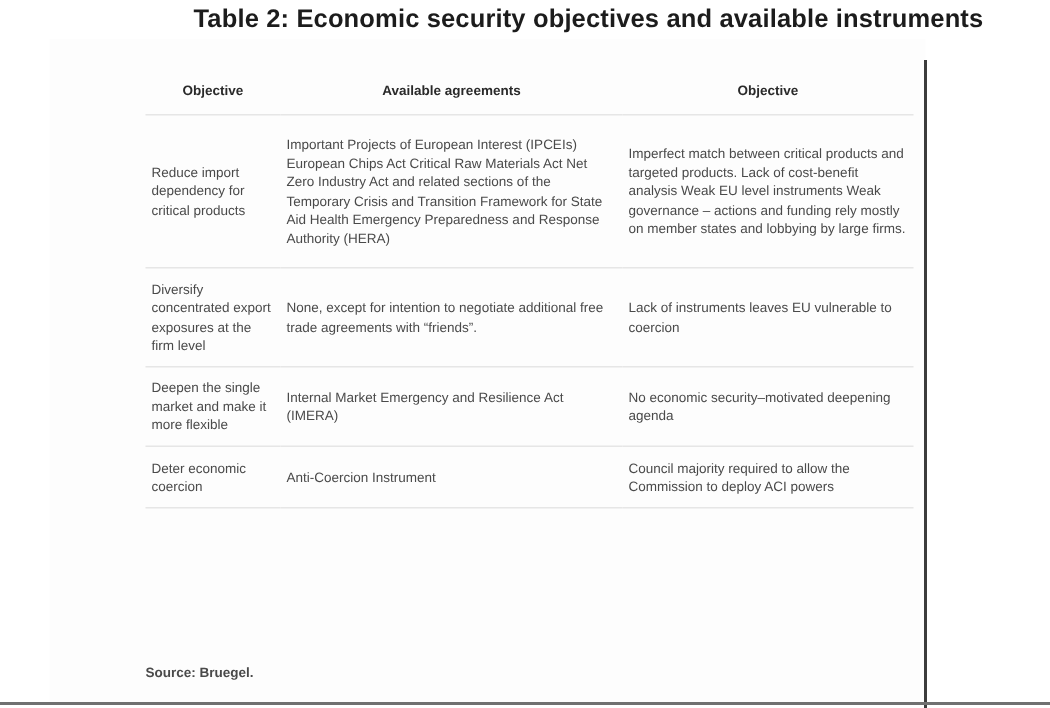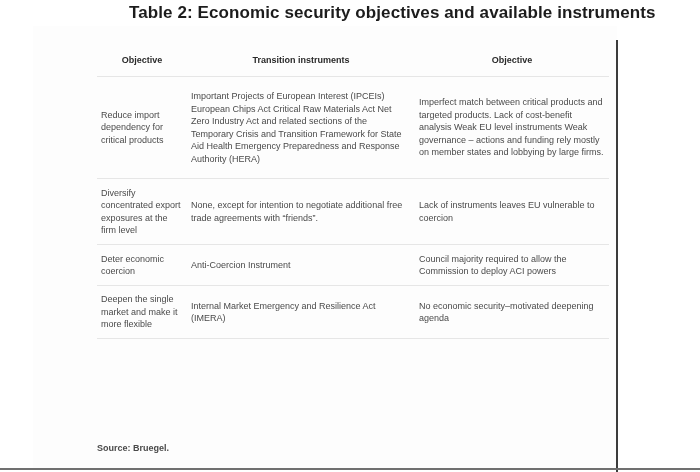--- a/index.html
+++ b/index.html
@@ -99,41 +99,41 @@
 
 <table class="grid">
   <colgroup>
       <col class="c1">
       <col class="c2">
       <col class="c3">
     </colgroup>
   <thead>
     <tr>
       <th>Objective</th>
-      <th>Transition instruments</th>
+      <th>Available agreements</th>
       <th>Objective</th>
     </tr>
   </thead>
   <tbody>
     <tr style="height:102px">
       <td>Reduce import dependency for critical products</td>
       <td>Important Projects of European Interest (IPCEIs) European Chips Act Critical Raw Materials Act Net Zero Industry Act and related sections of the Temporary Crisis and Transition Framework for State Aid Health Emergency Preparedness and Response Authority (HERA)</td>
       <td>Imperfect match between critical products and targeted products. Lack of cost-benefit analysis Weak EU level instruments Weak governance – actions and funding rely mostly on member states and lobbying by large firms.</td>
     </tr>
     <tr style="height:66px">
       <td>Diversify concentrated export exposures at the firm level</td>
       <td>None, except for intention to negotiate additional free trade agreements with “friends”.</td>
       <td>Lack of instruments leaves EU vulnerable to coercion</td>
     </tr>
+    <tr style="height:53px">
+      <td>Deepen the single market and make it more flexible</td>
+      <td>Internal Market Emergency and Resilience Act (IMERA)</td>
+      <td>No economic security–motivated deepening agenda</td>
+    </tr>
     <tr style="height:41px">
       <td>Deter economic coercion</td>
       <td>Anti-Coercion Instrument</td>
       <td>Council majority required to allow the Commission to deploy ACI powers</td>
-    </tr>
-    <tr style="height:53px">
-      <td>Deepen the single market and make it more flexible</td>
-      <td>Internal Market Emergency and Resilience Act (IMERA)</td>
-      <td>No economic security–motivated deepening agenda</td>
     </tr>
   </tbody>
 </table>
 
 <div class="source">Source: Bruegel.</div>
 
 </body></html>

